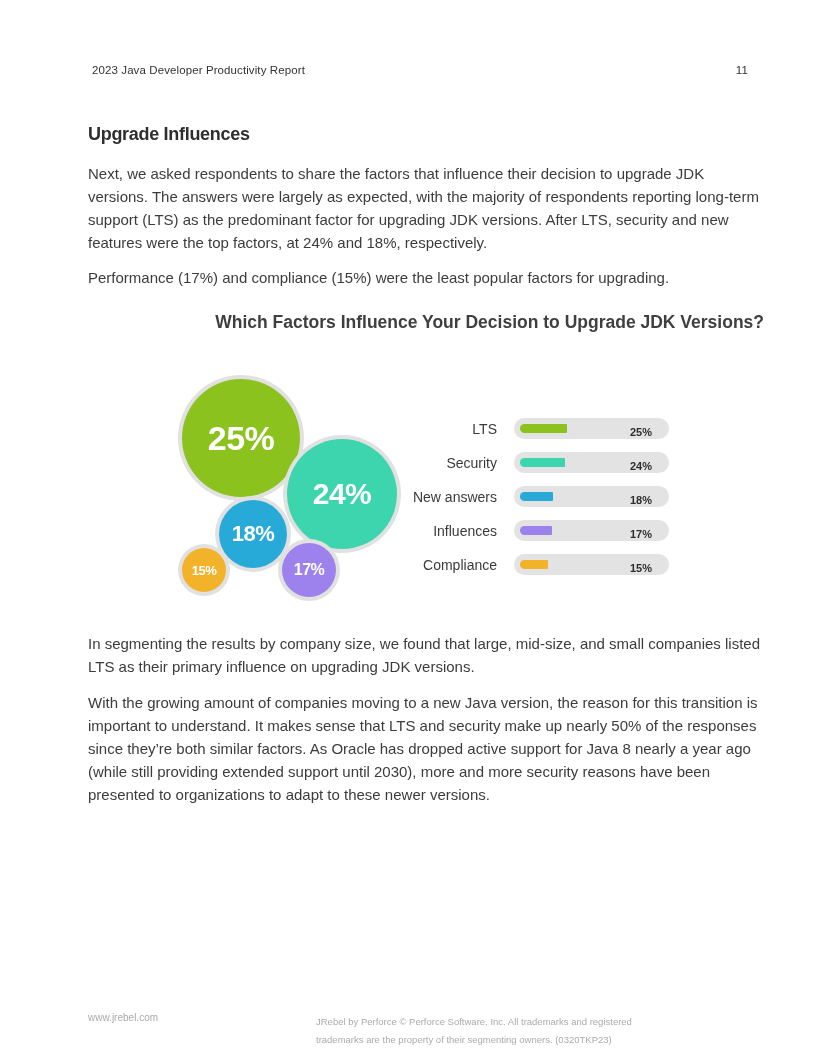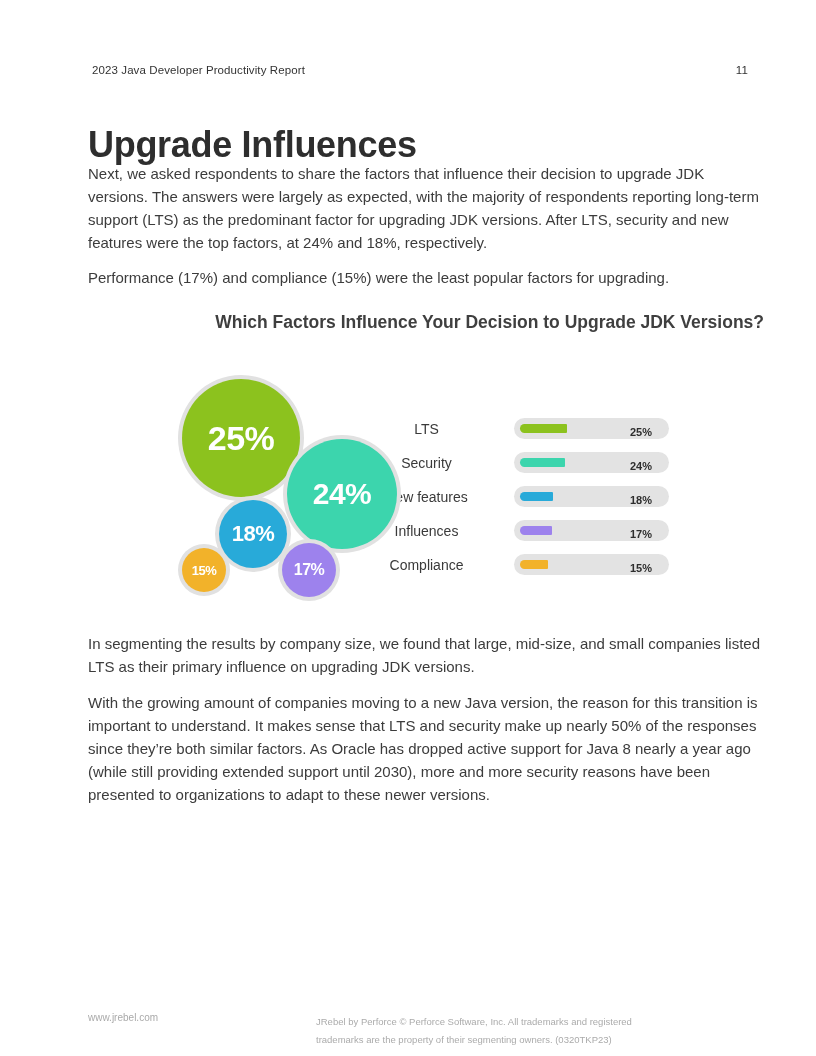--- a/index.html
+++ b/index.html
@@ -17,21 +17,21 @@
     top: 44px; left: 72px; right: 72px;
     display: flex;
     justify-content: space-between;
     font-size: 11.5px;
     color: #333333;
     letter-spacing: 0.1px;
   }
   .section-heading {
     position: absolute;
     top: 108px; left: 72px;
-    font-size: 36px;
+    font-size: 18px;
     font-weight: 700;
     color: #2e2e2e;
     letter-spacing: -0.3px;
     text-align: center;
   }
   .body-para {
     position: absolute;
     left: 72px;
     width: 676px;
     font-size: 15px;
@@ -78,21 +78,21 @@
     width: 330px;
   }
   .bar-row {
     display: flex;
     align-items: center;
     height: 21px;
     margin-bottom: 13px;
   }
   .bar-label {
     width: 150px;
-    text-align: center;
+    text-align: right;
     font-size: 14px;
     color: #3a3a3a;
     padding-right: 9px;
     white-space: nowrap;
   }
   .bar-track {
     position: relative;
     width: 155px;
     height: 21px;
     background: #e3e3e3;
@@ -163,21 +163,21 @@
           </div>
         </div>
         <div class="bar-row">
           <span class="bar-label">Security</span>
           <div class="bar-track">
             <div class="bar-fill" style="width: 28.8%; background: rgb(60, 213, 173);"></div>
             <span class="bar-value">24%</span>
           </div>
         </div>
         <div class="bar-row">
-          <span class="bar-label">New features</span>
+          <span class="bar-label">New answers</span>
           <div class="bar-track">
             <div class="bar-fill" style="width: 21.6%; background: rgb(40, 170, 217);"></div>
             <span class="bar-value">18%</span>
           </div>
         </div>
         <div class="bar-row">
           <span class="bar-label">Influences</span>
           <div class="bar-track">
             <div class="bar-fill" style="width: 20.4%; background: rgb(157, 130, 237);"></div>
             <span class="bar-value">17%</span>

